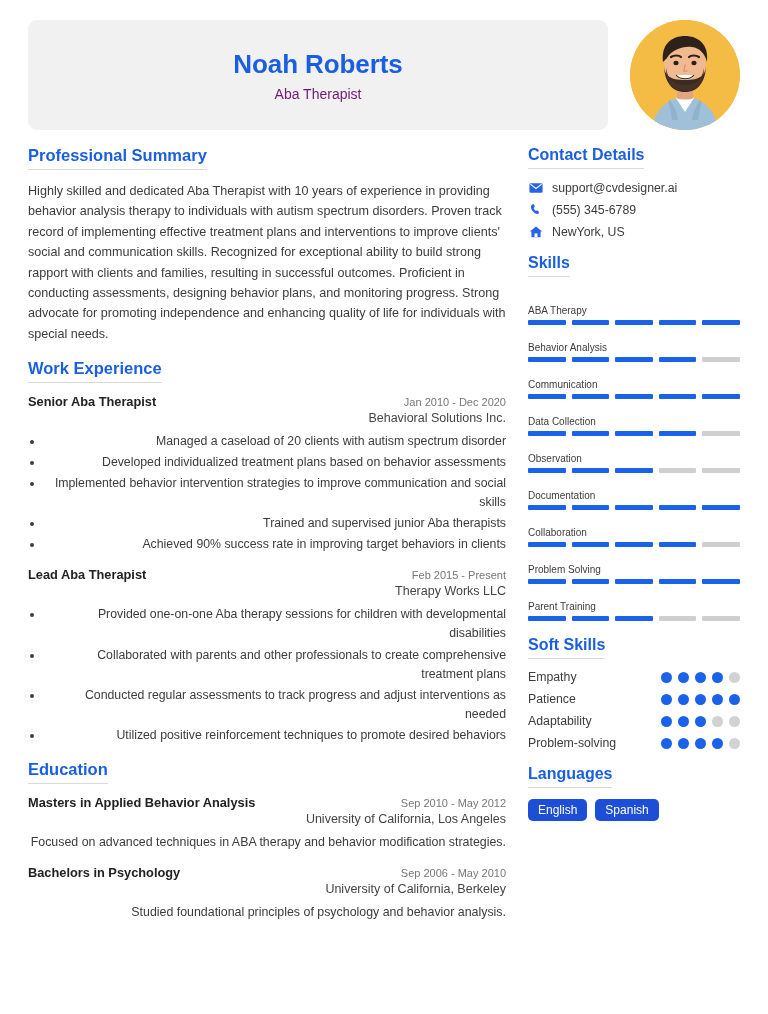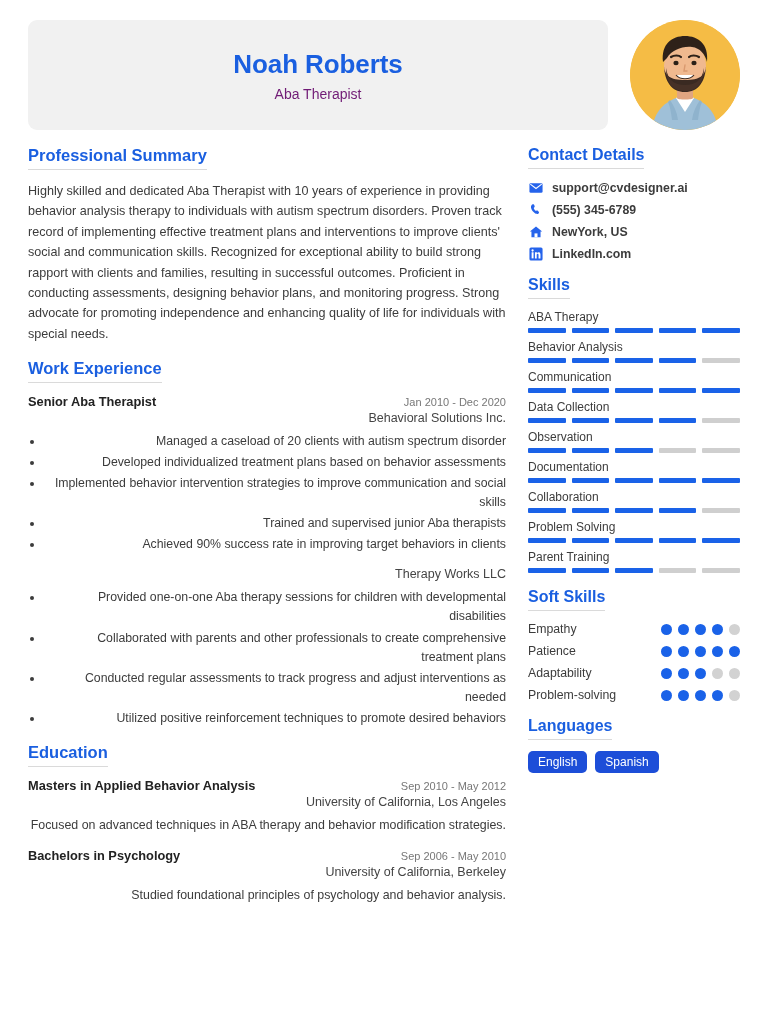--- a/index.html
+++ b/index.html
@@ -132,36 +132,37 @@
   }
   .edu-desc {
     font-size: 12.4px;
     line-height: 1.55;
     color: #3c3c3c;
     margin-top: 7px;
   }
 
   
   .contact-list { display: flex; flex-direction: column; gap: 7px; }
-  .contact-row { display: flex; align-items: center; gap: 9px; font-weight: bold; }
+  .contact-row { display: flex; align-items: center; gap: 9px; }
   .contact-ico {
     width: 15px; height: 15px;
     flex: 0 0 15px;
     display: flex; align-items: center; justify-content: center;
     color: #2563eb;
   }
   .contact-ico svg { display: block; }
   .contact-txt { font-size: 12.3px; color: #3c3c3c; }
 
   
   .skill-item { margin-bottom: 7px; }
   .skill-name {
-    font-size: 12px;
+    font-size: 10px;
     color: #3c3c3c;
     margin-bottom: 4px;
+    margin-top: 17px;
   }
   .skill-bar { display: flex; gap: 6px; }
   .seg {
     flex: 1;
     height: 5px;
     border-radius: 1px;
     background: #cfcfcf;
   }
   .seg.on { background: #1a62e8; }
 
@@ -254,20 +255,24 @@
     <div class="entry-org">Behavioral Solutions Inc.</div>
     <ul class="bullets">
       <li>Managed a caseload of 20 clients with autism spectrum disorder</li>
                 <li>Developed individualized treatment plans based on behavior assessments</li>
                 <li>Implemented behavior intervention strategies to improve communication and social skills</li>
                 <li>Trained and supervised junior Aba therapists</li>
                 <li>Achieved 90% success rate in improving target behaviors in clients</li>
     </ul>
   </div>
   <div class="entry">
+    <div class="entry-head">
+      <div class="entry-title">Lead Aba Therapist</div>
+      <div class="entry-date">Feb 2015 - Present</div>
+    </div>
     <div class="entry-org">Therapy Works LLC</div>
     <ul class="bullets">
       <li>Provided one-on-one Aba therapy sessions for children with developmental disabilities</li>
                 <li>Collaborated with parents and other professionals to create comprehensive treatment plans</li>
                 <li>Conducted regular assessments to track progress and adjust interventions as needed</li>
                 <li>Utilized positive reinforcement techniques to promote desired behaviors</li>
     </ul>
   </div>
           </div>
       </div>
@@ -320,31 +325,20 @@
   </div>
   <div class="contact-row">
     <span class="contact-ico">
                 <svg width="14" height="14" viewBox="0 0 16 16">
                   <path d="M8 1.6 L15 7.4 L13.2 7.4 L13.2 14 L2.8 14 L2.8 7.4 L1 7.4 Z" fill="#2563eb"></path>
                   <rect x="6.3" y="9.6" width="3.4" height="4.4" fill="#fff"></rect>
                 </svg>
               </span>
     <span class="contact-txt">NewYork, US</span>
   </div>
-  <div class="contact-row">
-    <span class="contact-ico">
-                <svg width="14" height="14" viewBox="0 0 16 16">
-                  <rect x="0.5" y="0.5" width="15" height="15" rx="1.8" fill="#2563eb"></rect>
-                  <rect x="3" y="6" width="2.2" height="7" fill="#fff"></rect>
-                  <circle cx="4.1" cy="4" r="1.3" fill="#fff"></circle>
-                  <path d="M6.8 13 V6 H9 v1 c.5-.9 1.6-1.2 2.5-1 1 .3 1.6 1.2 1.6 2.6 V13 H10.9 V9.1 c0-.8-.4-1.3-1-1.3 -.6 0-1.1.5-1.1 1.4 V13 Z" fill="#fff"></path>
-                </svg>
-              </span>
-    <span class="contact-txt">LinkedIn.com</span>
-  </div>
           </div>
       </div>
 
       <div class="section">
         <div class="sec-h side">Skills</div>
         <div id="skills-list">
   <div class="skill-item">
     <div class="skill-name">ABA Therapy</div>
     <div class="skill-bar">
       <span class="seg on"></span>

